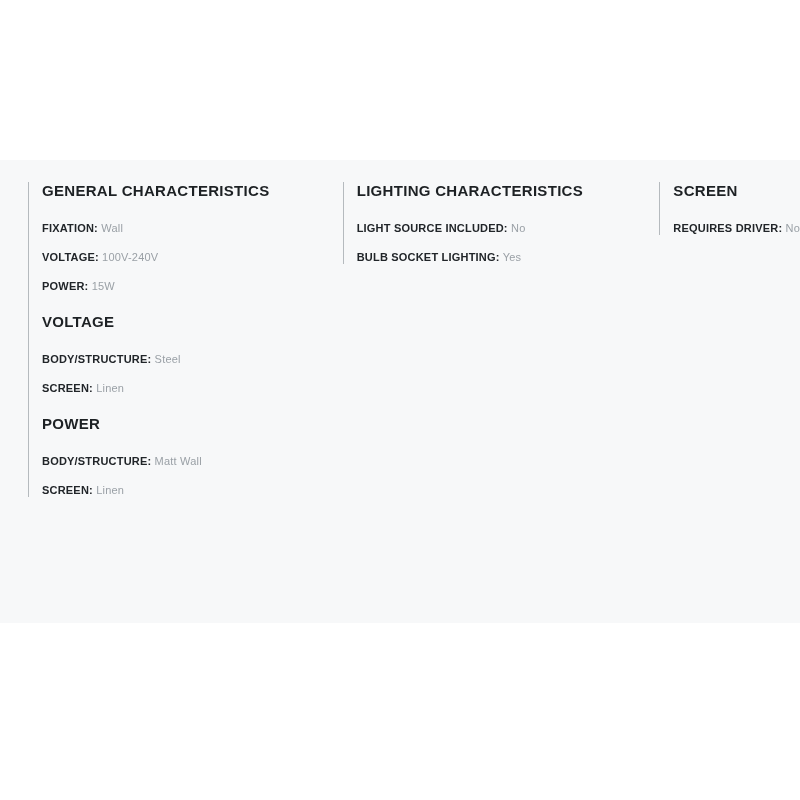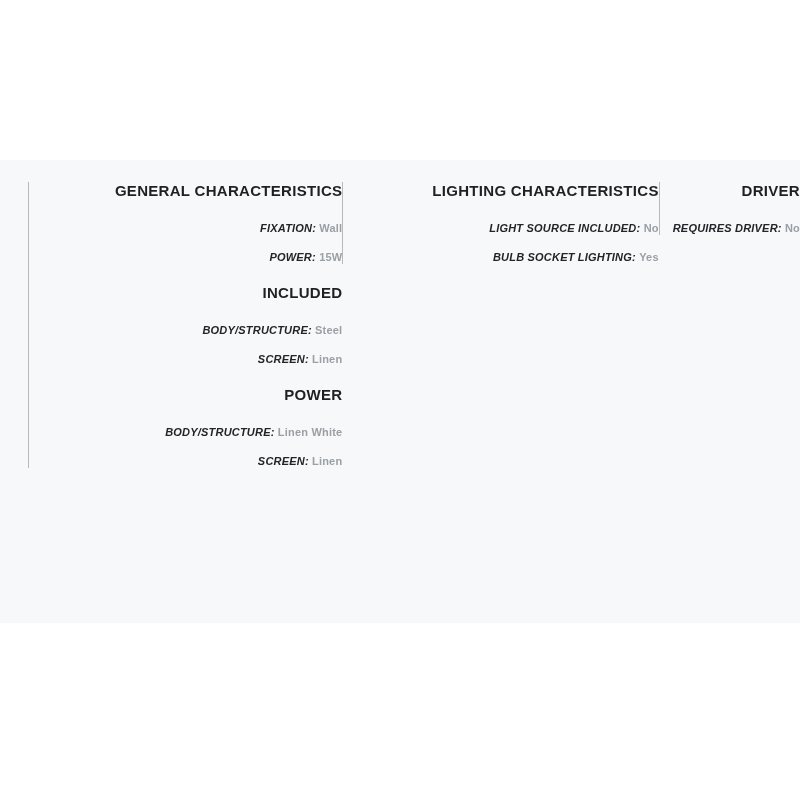--- a/index.html
+++ b/index.html
@@ -13,21 +13,20 @@
   }
   .spec-band {
     position: absolute;
     top: 160px;
     left: 0;
     width: 800px;
     height: 463px;
     background: #f7f8f9;
     box-sizing: border-box;
     padding-top: 22px;
-    text-align: right;
   }
   .cols {
     display: flex;
     align-items: flex-start;
     margin-left: 28px;
   }
   .col {
     box-sizing: border-box;
     border-left: 1px solid #b5babe;
     padding-left: 13px;
@@ -49,63 +48,66 @@
     margin: 0 0 16px 0;
     font-size: 11px;
     line-height: 13px;
     letter-spacing: 0.2px;
     white-space: nowrap;
   }
   .row:last-child { margin-bottom: 0; }
   .lbl {
     font-weight: bold;
     color: #212529;
-    font-style: italic;
   }
   .val {
     color: #9aa0a6;
-    font-weight: bold;
+    font-weight: normal;
   }
 </style>
 </head>
 <body>
 
 <div class="spec-band">
   <div class="cols">
 
     <div class="col col-1">
       <section>
         <h2 class="sec-title">GENERAL CHARACTERISTICS</h2>
         <div class="row">
           <span class="lbl">FIXATION:</span>
           <span class="val">Wall</span>
         </div>
         <div class="row">
+          <span class="lbl">VOLTAGE:</span>
+          <span class="val">100V-240V</span>
+        </div>
+        <div class="row">
           <span class="lbl">POWER:</span>
           <span class="val">15W</span>
         </div>
       </section>
 
       <section>
-        <h2 class="sec-title">INCLUDED</h2>
+        <h2 class="sec-title">VOLTAGE</h2>
         <div class="row">
           <span class="lbl">BODY/STRUCTURE:</span>
           <span class="val">Steel</span>
         </div>
         <div class="row">
           <span class="lbl">SCREEN:</span>
           <span class="val">Linen</span>
         </div>
       </section>
 
       <section>
         <h2 class="sec-title">POWER</h2>
         <div class="row">
           <span class="lbl">BODY/STRUCTURE:</span>
-          <span class="val">Linen White</span>
+          <span class="val">Matt Wall</span>
         </div>
         <div class="row">
           <span class="lbl">SCREEN:</span>
           <span class="val">Linen</span>
         </div>
       </section>
     </div>
 
     <div class="col col-2">
       <section>
@@ -116,21 +118,21 @@
         </div>
         <div class="row">
           <span class="lbl">BULB SOCKET LIGHTING:</span>
           <span class="val">Yes</span>
         </div>
       </section>
     </div>
 
     <div class="col col-3">
       <section>
-        <h2 class="sec-title">DRIVER</h2>
+        <h2 class="sec-title">SCREEN</h2>
         <div class="row">
           <span class="lbl">REQUIRES DRIVER:</span>
           <span class="val">No</span>
         </div>
       </section>
     </div>
 
   </div>
 </div>
 

